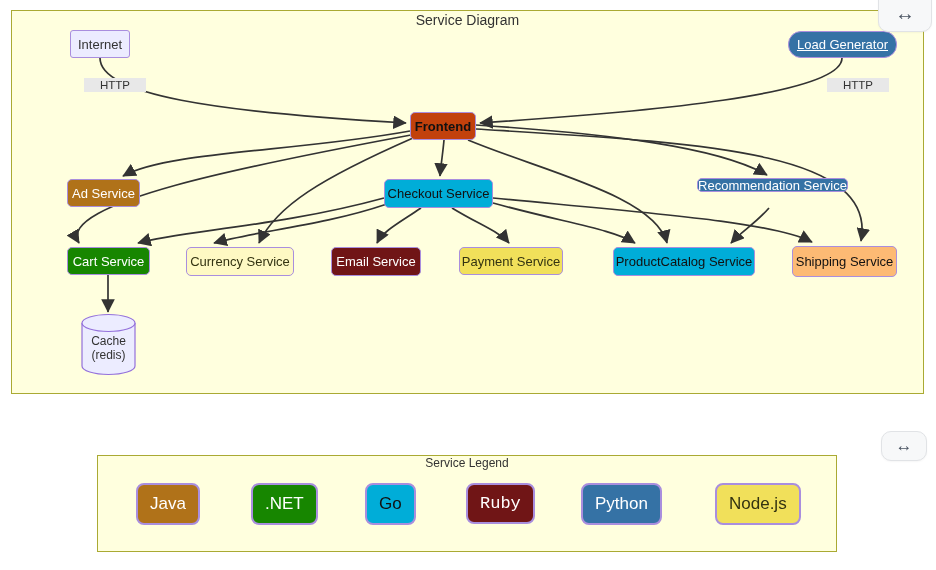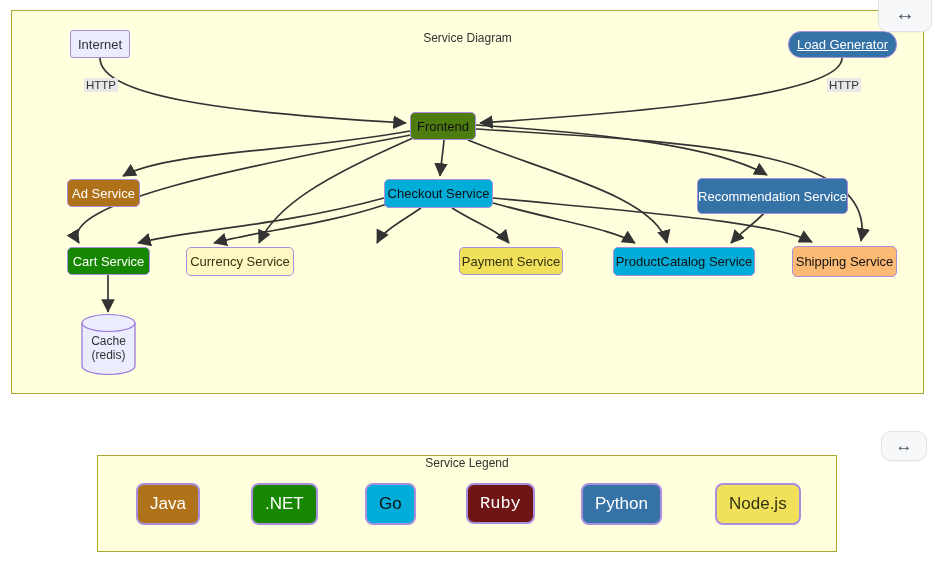--- a/index.html
+++ b/index.html
@@ -2,43 +2,43 @@
 <html><head>
 <meta charset="utf-8">
 <style>
   html,body{margin:0;padding:0;background:#ffffff;}
   .stage{position:relative;width:936px;height:570px;overflow:hidden;
          font-family:"Liberation Sans","DejaVu Sans",sans-serif;background:#fff;}
   .panel{position:absolute;background:#ffffde;border:1px solid #aaaa33;box-sizing:border-box;z-index:0;}
   #diagram-panel{left:11px;top:10px;width:913px;height:384px;}
   #legend-panel{left:97px;top:455px;width:740px;height:97px;}
   .panel-title{width:100%;text-align:center;color:#333333;}
-  #diagram-title{margin-top:20px;font-size:12px;}
+  #diagram-title{margin-top:1px;font-size:14px;}
   #legend-title{font-size:12px;}
   svg.edges{position:absolute;left:0;top:0;z-index:1;pointer-events:none;}
   .edgePath{fill:none;stroke:#333333;stroke-width:1.7px;}
   .node{position:absolute;z-index:2;display:flex;align-items:center;justify-content:center;
         border:1px solid #a98ede;border-radius:5px;font-size:13px;box-sizing:border-box;
         white-space:nowrap;}
   #n-internet{left:70px;top:30px;width:60px;height:28px;border-radius:3px;}
   #n-loadgen{left:788px;top:31px;width:109px;height:27px;border-radius:13px;text-decoration:underline;}
   #n-frontend{left:410px;top:112px;width:66px;height:28px;}
   #n-ad{left:67px;top:179px;width:73px;height:28px;}
   #n-checkout{left:384px;top:179px;width:109px;height:29px;}
-  #n-recommendation{left:697px;top:178px;width:151px;height:36px;}
+  #n-recommendation{left:697px;top:178px;width:151px;height:14px;}
   #n-cart{left:67px;top:247px;width:83px;height:28px;}
   #n-currency{left:186px;top:247px;width:108px;height:29px;}
   #n-email{left:331px;top:247px;width:90px;height:29px;}
   #n-payment{left:459px;top:247px;width:104px;height:28px;}
   #n-productcatalog{left:613px;top:247px;width:142px;height:29px;}
   #n-shipping{left:792px;top:246px;width:105px;height:31px;}
   #n-cache{left:82px;top:326px;width:53px;height:44px;border:none;background:transparent;
            font-size:12px;line-height:1.2;text-align:center;white-space:normal;color:#333;}
   .edge-label{position:absolute;z-index:2;background:#e8e8e8;color:#333333;
-              font-size:11.5px;line-height:14px;padding:0 2px;}
+              font-size:11.5px;line-height:14px;padding:0 16px;}
   #el-http-left{left:84px;top:78px;}
   #el-http-right{left:827px;top:78px;}
   .icon-btn{position:absolute;z-index:3;display:flex;align-items:center;justify-content:center;
             background:#f7f8f9;border:1px solid #e1e3e6;border-radius:10px;color:#4a5462;
             font-weight:bold;cursor:pointer;box-shadow:0 1px 2px rgba(0,0,0,.04);}
   #btn-expand-top{left:878px;top:-14px;width:54px;height:46px;font-size:20px;align-items:flex-end;padding-bottom:6px;box-sizing:border-box;}
   #btn-expand-bottom{left:881px;top:431px;width:46px;height:30px;font-size:17px;}
   .legend-item{position:absolute;top:27px;z-index:2;padding:9px 12px;border:2px solid #a98ede;
                border-radius:8px;font-size:17px;white-space:nowrap;}
   #lg-java{left:38px;}  #lg-dotnet{left:153px;}  #lg-go{left:267px;}
@@ -77,26 +77,27 @@
       <ellipse cx="108.5" cy="323" rx="26.5" ry="8.5" fill="#ECECFF" stroke="#9370DB" stroke-width="1.2"></ellipse>
     </g>
   </svg>
 
   <section class="panel" id="diagram-panel">
     <div class="panel-title" id="diagram-title">Service Diagram</div>
   </section>
 
   <div class="node" id="n-internet" style="background-color: rgb(236, 236, 255); color: rgb(51, 51, 51);">Internet</div>
   <div class="node" id="n-loadgen" style="background-color: rgb(53, 114, 165); color: rgb(255, 255, 255);">Load Generator</div>
-  <div class="node" id="n-frontend" style="background-color: #4d7c0f; color: rgb(17, 17, 17);">Frontend</div>
+  <div class="node" id="n-frontend" style="background-color: #c2410c; color: rgb(17, 17, 17); font-weight: bold;">Frontend</div>
   <div class="node" id="n-ad" style="background-color: rgb(176, 114, 25); color: rgb(255, 255, 255);">Ad Service</div>
   <div class="node" id="n-checkout" style="background-color: rgb(0, 173, 216); color: rgb(17, 17, 17);">Checkout Service</div>
   <div class="node" id="n-recommendation" style="background-color: rgb(53, 114, 165); color: rgb(255, 255, 255);">Recommendation Service</div>
   <div class="node" id="n-cart" style="background-color: rgb(23, 134, 0); color: rgb(255, 255, 255);">Cart Service</div>
   <div class="node" id="n-currency" style="background-color: #fef9c3; color: rgb(51, 51, 17);">Currency Service</div>
+  <div class="node" id="n-email" style="background-color: rgb(112, 21, 22); color: rgb(255, 255, 255);">Email Service</div>
   <div class="node" id="n-payment" style="background-color: rgb(241, 224, 90); color: rgb(51, 51, 17);">Payment Service</div>
   <div class="node" id="n-productcatalog" style="background-color: rgb(0, 173, 216); color: rgb(17, 17, 17);">ProductCatalog Service</div>
   <div class="node" id="n-shipping" style="background-color: #fdba74; color: rgb(17, 17, 17);">Shipping Service</div>
   <div class="node" id="n-cache" style="color: rgb(51, 51, 51);">Cache (redis)</div>
 
   <div class="edge-label" id="el-http-left">HTTP</div>
   <div class="edge-label" id="el-http-right">HTTP</div>
 
   <button class="icon-btn" id="btn-expand-top">
     <span>↔</span>

